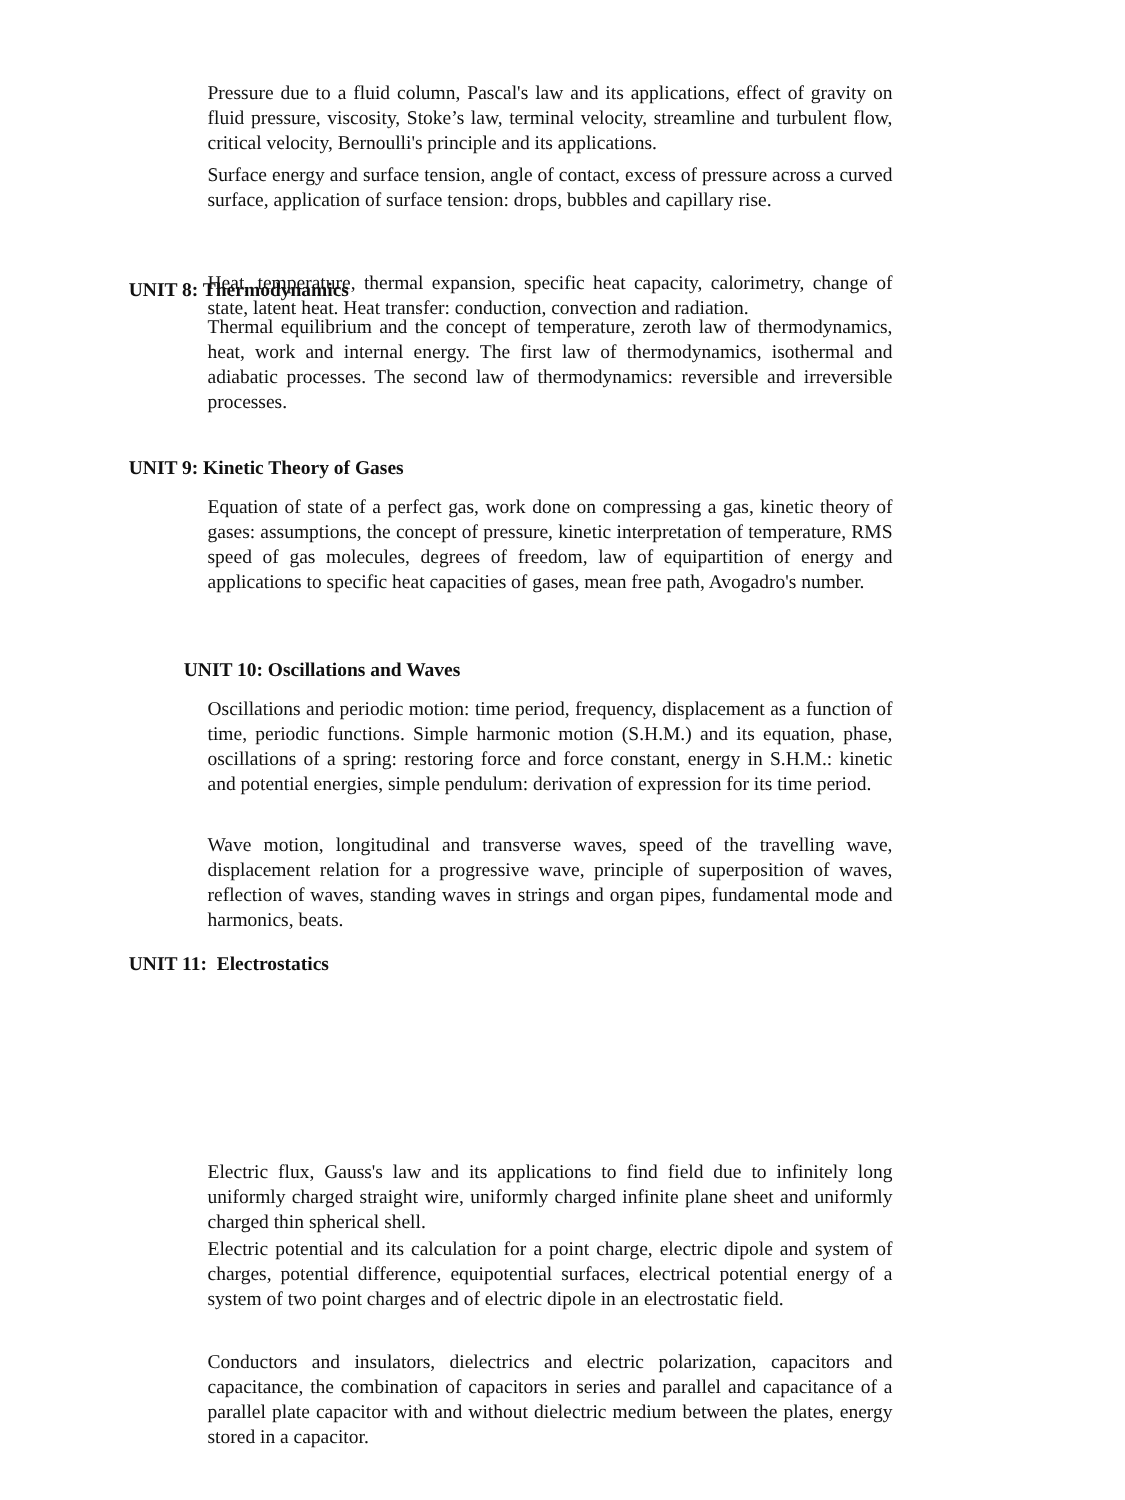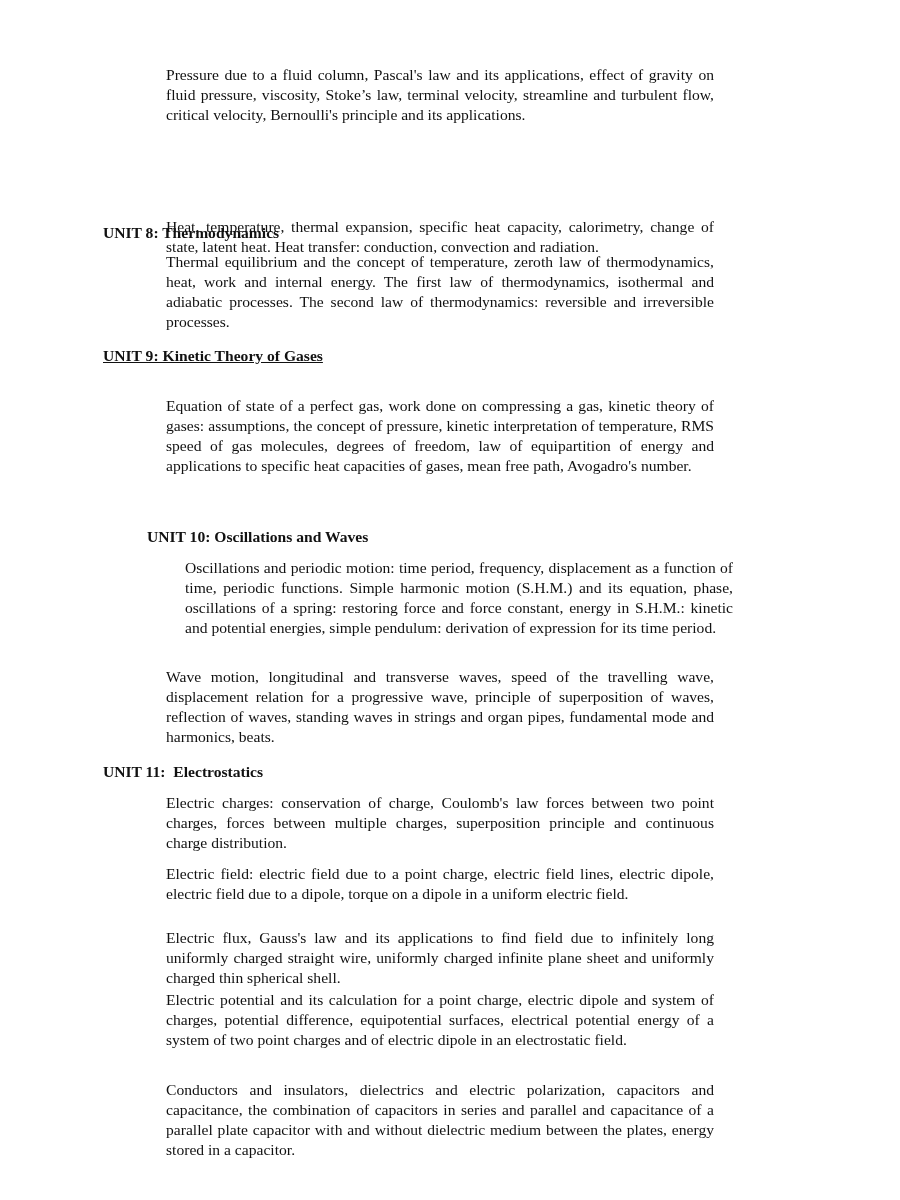--- a/index.html
+++ b/index.html
@@ -7,32 +7,31 @@
   .page { position:absolute; left:0; top:0; width:900px; height:940px; font-family:"Liberation Serif", "DejaVu Serif", serif; }
   .para { position:absolute; left:166px; width:548px; font-size:15.6px; line-height:19.9px; text-align:justify; margin:0; }
   .unit { position:absolute; left:103px; font-size:15.6px; line-height:20px; font-weight:bold; margin:0; white-space:pre;text-align:center; }
 </style>
 </head>
 <body>
 
 <div class="page">
 
   <p class="para" style="top:65px;">Pressure due to a fluid column, Pascal's law and its applications, effect of gravity on fluid pressure, viscosity, Stoke’s law, terminal velocity, streamline and turbulent flow, critical velocity, Bernoulli's principle and its applications.</p>
+  <p class="para" style="top:131px;">Surface energy and surface tension, angle of contact, excess of pressure across a curved surface, application of surface tension: drops, bubbles and capillary rise.</p>
   <p class="para" style="top:177px;margin-top:40px;">Heat, temperature, thermal expansion, specific heat capacity, calorimetry, change of state, latent heat. Heat transfer: conduction, convection and radiation.</p>
 
   <h3 class="unit" style="top:223px;">UNIT 8: Thermodynamics</h3>
   <p class="para" style="top:252px;">Thermal equilibrium and the concept of temperature, zeroth law of thermodynamics, heat, work and internal energy. The first law of thermodynamics, isothermal and adiabatic processes. The second law of thermodynamics: reversible and irreversible processes.</p>
 
-  <h3 class="unit" style="top:346px;text-decoration:underline;">UNIT 9: Kinetic Theory of Gases</h3>
+  <h3 class="unit" style="top:365px;">UNIT 9: Kinetic Theory of Gases</h3>
   <p class="para" style="top:396px;">Equation of state of a perfect gas, work done on compressing a gas, kinetic theory of gases:  assumptions, the concept of pressure, kinetic interpretation of temperature, RMS speed of gas molecules, degrees of freedom, law of equipartition of energy and applications to specific heat capacities of gases, mean free path, Avogadro's number.</p>
 
   <h3 class="unit" style="top:527px;margin-left:44px;">UNIT 10: Oscillations and Waves</h3>
-  <p class="para" style="top:558px;margin-left:19px;">Oscillations and periodic motion: time period, frequency, displacement as a function of time, periodic functions. Simple harmonic motion (S.H.M.) and its equation, phase, oscillations of a spring: restoring force and force constant, energy in S.H.M.: kinetic and potential energies, simple pendulum: derivation of expression for its time period.</p>
+  <p class="para" style="top:558px;">Oscillations and periodic motion: time period, frequency, displacement as a function of time, periodic functions. Simple harmonic motion (S.H.M.) and its equation, phase, oscillations of a spring: restoring force and force constant, energy in S.H.M.: kinetic and potential energies, simple pendulum: derivation of expression for its time period.</p>
   <p class="para" style="top:667px;">Wave motion, longitudinal and transverse waves, speed of the travelling wave, displacement relation for a progressive wave, principle of superposition of waves, reflection of waves, standing waves in strings and organ pipes, fundamental mode and harmonics, beats.</p>
 
   <h3 class="unit" style="top:762px;">UNIT 11:  Electrostatics</h3>
-  <p class="para" style="top:793px;">Electric charges: conservation of charge, Coulomb's law forces between two point charges, forces between multiple charges, superposition principle and continuous charge distribution.</p>
-  <p class="para" style="top:864px;">Electric field: electric field due to a point charge, electric field lines, electric dipole, electric field due to a dipole, torque on a dipole in a uniform electric field.</p>
   <p class="para" style="top:928px;">Electric flux, Gauss's law and its applications to find field due to infinitely long uniformly charged straight wire, uniformly charged infinite plane sheet and uniformly charged thin spherical shell.</p>
   <p class="para" style="top:990px;">Electric potential and its calculation for a point charge, electric dipole and system of charges, potential difference, equipotential surfaces, electrical potential energy of a system of two point charges and of electric dipole in an electrostatic field.</p>
   <p class="para" style="top:1080px;">Conductors and insulators, dielectrics and electric polarization, capacitors and capacitance, the combination of capacitors in series and parallel and capacitance of a parallel plate capacitor with and without dielectric medium between the plates, energy stored in a capacitor.</p>
 
 </div>
 
 </body></html>

